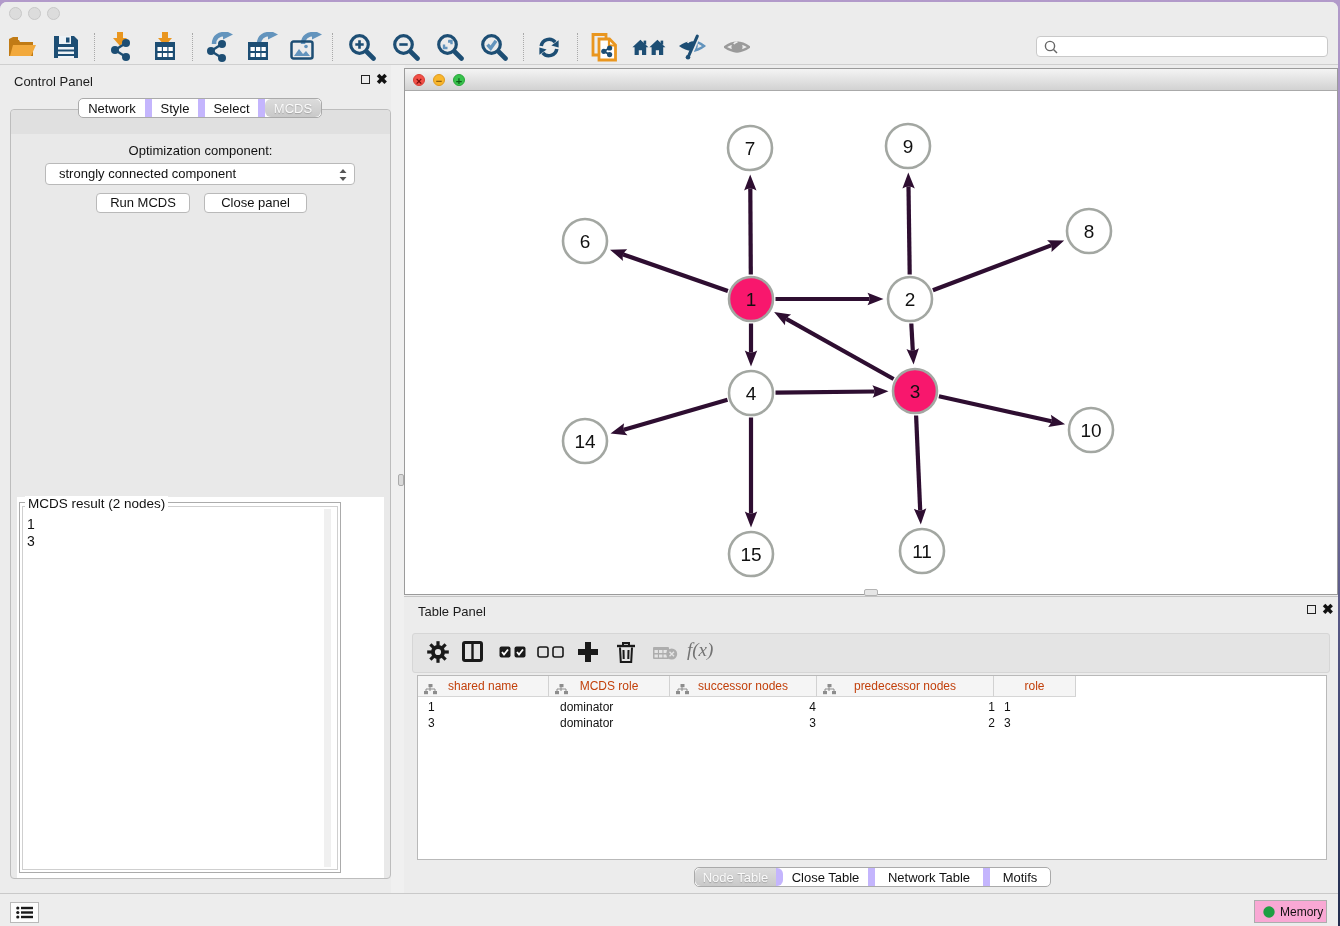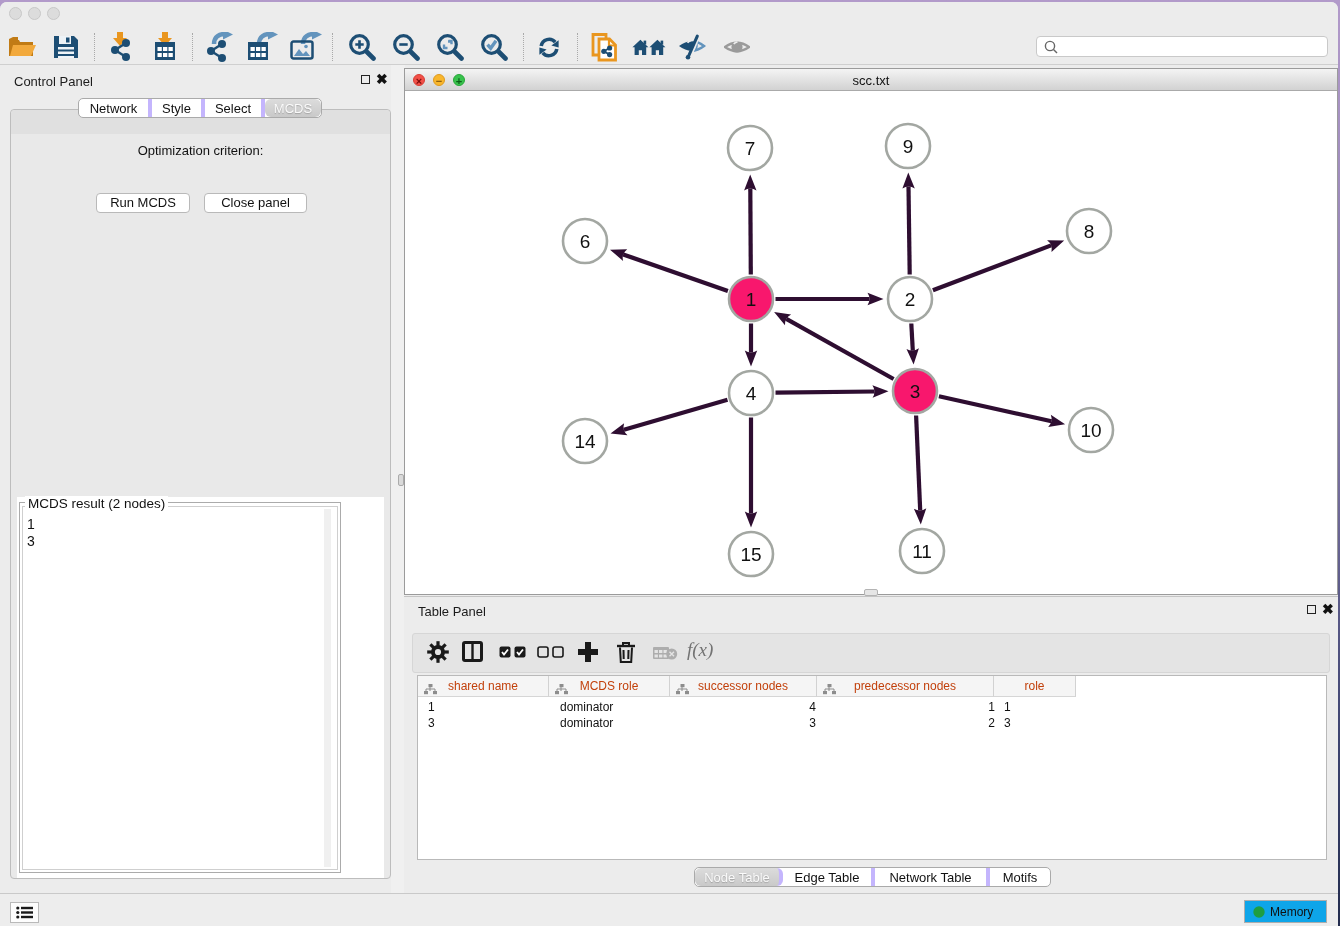--- a/index.html
+++ b/index.html
@@ -15,21 +15,21 @@
 .tbi{position:absolute;top:2px;}
 #search{position:absolute;left:1036px;top:6px;width:292px;height:21px;background:#fff;border:1px solid #c9c9c9;border-radius:4px;}
 
 #cpanel{position:absolute;left:0;top:63px;width:391px;height:828px;background:#ececec;}
 #cp-title{position:absolute;left:14px;top:9px;font-size:13px;color:#1c1c1c;}
 .floatico{position:absolute;width:9px;height:9px;border:1.5px solid #222;}
 .closex{position:absolute;font-size:14px;font-weight:bold;color:#111;}
 #cp-pane{position:absolute;left:10px;top:44px;width:381px;height:770px;background:#e9e9e9;border:1px solid #bdbdbd;border-radius:4px;}
 #cp-pane .topshade{position:absolute;left:0;top:0;width:100%;height:24px;background:#e0e0e0;border-radius:4px 4px 0 0;}
 .seg{position:absolute;display:flex;height:20px;border:1px solid #aaa;border-radius:5px;background:#fff;overflow:hidden;font-size:13px;}
-.seg div{display:flex;align-items:center;justify-content:center;border-right:4px solid #c4b5fd;color:#111;}
+.seg div{display:flex;align-items:center;justify-content:center;border-right:7px solid #c4b5fd;color:#111;}
 .seg div:last-child{border-right:none;}
 .seg .sel{background:linear-gradient(#dcdcdc,#c9c9c9);color:rgba(255,255,255,.92);text-shadow:0 1px 1px rgba(120,120,120,.5);border-radius:6px;}
 #optlabel{position:absolute;left:0;top:33px;width:100%;text-align:center;font-size:13px;color:#111;}
 #combo{position:absolute;left:34px;top:53px;width:310px;height:22px;background:#fff;border:1px solid #b9b9b9;border-radius:4px;font-size:13px;color:#111;line-height:20px;padding-left:13px;}
 #combo svg{position:absolute;right:6px;top:3px;}
 .btn{position:absolute;height:20px;background:#fff;border:1px solid #b9b9b9;border-radius:4px;font-size:13px;color:#111;text-align:center;line-height:18px;}
 #groupwhite{position:absolute;left:6px;top:387px;width:367px;height:381px;background:#fff;}
 #groupbox{position:absolute;left:8px;top:392px;width:322px;height:371px;border:1px solid #ababab;}
 #grouplabel{position:absolute;left:5px;top:-7px;background:#fff;padding:0 3px;font-size:13.5px;color:#111;z-index:3;}
 #grouplist{position:absolute;left:2px;top:3px;right:2px;bottom:2px;background:#fff;border:1px solid #cfcfcf;font-size:14px;color:#111;}
@@ -46,21 +46,21 @@
 
 #tpanel{position:absolute;left:404px;top:594px;width:934px;height:297px;background:#ececec;border-top:1px solid #c4c4c4;}
 #tp-title{position:absolute;left:14px;top:7px;font-size:13px;color:#1c1c1c;}
 #tp-toolbar{position:absolute;left:8px;top:36px;right:8px;height:40px;background:#e4e4e4;border:1px solid #d6d6d6;border-radius:3px;}
 #ttable{position:absolute;left:13px;top:78px;width:910px;height:185px;background:#fff;border:1px solid #b9b9b9;}
 .th{position:absolute;top:0;height:21px;border-right:1px solid #d2d2d2;border-bottom:1px solid #d6d6d6;background:#f5f5f5;font-size:12px;color:#c2410c;text-align:center;line-height:20px;}
 .td{position:absolute;height:16px;font-size:12px;color:#111;}
 
 #statusbar{position:absolute;left:0;top:891px;width:100%;height:33px;background:#ededed;border-top:1px solid #c9c9c9;}
 #listbtn{position:absolute;left:10px;top:8px;width:29px;height:21px;background:#fdfdfd;border:1px solid #b9b9b9;}
-#membtn{position:absolute;right:11px;top:6px;width:83px;height:23px;background:#0ea5e9;border:1px solid #adadad;font-size:12px;color:#111;}
+#membtn{position:absolute;right:11px;top:6px;width:73px;height:23px;background:#f9a8d4;border:1px solid #adadad;font-size:12px;color:#111;}
 text{font-family:"Liberation Sans",sans-serif;}
 </style></head><body>
 <div id="win">
 <div id="titlebar">
 <div class="tl" style="left:9px"></div>
       <div class="tl" style="left:28px"></div>
       <div class="tl" style="left:47px"></div>
 </div>
 <div id="toolbar">
 <div class="sep" style="left:94px"></div>
@@ -232,42 +232,46 @@
 <div class="floatico" style="left:361px;top:10px"></div>
 <div class="closex" style="left:376px;top:6px">✖</div>
 <div class="seg" style="left:78px;top:33px;z-index:2">
 <div style="width:73px">Network</div>
         <div style="width:53px">Style</div>
         <div style="width:60px">Select</div>
         <div class="sel" style="width:56px">MCDS</div>
 </div>
 <div id="cp-pane">
 <div class="topshade"></div>
-<div id="optlabel">Optimization criterion:</div>
+<div id="optlabel">Optimization component:</div>
+<div id="combo">strongly connected component
+<svg width="10" height="16" viewBox="0 0 10 16">
+            <path d="M1.5 6 L5 2 L8.5 6 Z M1.5 10 L5 14 L8.5 10 Z" fill="#555"></path>
+          </svg>
+</div>
 <div class="btn" style="left:85px;top:83px;width:94px">Run MCDS</div>
 <div class="btn" style="left:193px;top:83px;width:103px">Close panel</div>
 <div id="groupwhite"></div>
 <div id="groupbox">
 <div id="grouplabel">MCDS result (2 nodes)</div>
 <div id="grouplist">
             <div style="padding:9px 0 0 4px;line-height:17px">1<br>3</div>
             <div id="gl-track"></div>
           </div>
 </div>
 </div>
 </div>
 <div id="vdiv">
       <div id="vknob"></div>
     </div>
 <div id="netwin">
 <div id="nw-title">
 <div class="mac" style="left:8px;background:#f25048;border:1px solid #d73e35;color:#7a0d08;">×</div>
 <div class="mac" style="left:28px;background:#f8b62c;border:1px solid #df9a1e;color:#8a5d0d;">−</div>
 <div class="mac" style="left:48px;background:#38c24c;border:1px solid #27a739;color:#0c5d18;">+</div>
-<div id="nw-name">scc.txt</div>
 </div>
 <svg style="position:absolute;left:0;top:20px" width="932" height="505" viewBox="0 0 932 505">
 <line x1="345.8" y1="185.5" x2="345.3" y2="99.5" stroke="#2e0e31" stroke-width="4.2"></line>
 <path d="M345.2 85.5 L351.5 101.5 Q345.3 97.5 339.1 101.5 Z" fill="#2e0e31"></path>
 <line x1="322.9" y1="201.9" x2="218.2" y2="165.4" stroke="#2e0e31" stroke-width="4.2"></line>
 <path d="M205.0 160.7 L222.2 160.2 Q216.3 164.7 218.1 171.9 Z" fill="#2e0e31"></path>
 <line x1="370.5" y1="210.0" x2="464.5" y2="210.0" stroke="#2e0e31" stroke-width="4.2"></line>
 <path d="M478.5 210.0 L462.5 216.2 Q466.5 210.0 462.5 203.8 Z" fill="#2e0e31"></path>
 <line x1="346.0" y1="234.5" x2="346.0" y2="263.5" stroke="#2e0e31" stroke-width="4.2"></line>
 <path d="M346.0 277.5 L339.8 261.5 Q346.0 265.5 352.2 261.5 Z" fill="#2e0e31"></path>
@@ -427,21 +431,21 @@
         <div class="td" style="left:412px;top:24px;width:165px;text-align:right">1</div>
         <div class="td" style="left:586px;top:24px">1</div>
         <div class="td" style="left:10px;top:40px">3</div>
         <div class="td" style="left:142px;top:40px">dominator</div>
         <div class="td" style="left:265px;top:40px;width:133px;text-align:right">3</div>
         <div class="td" style="left:412px;top:40px;width:165px;text-align:right">2</div>
         <div class="td" style="left:586px;top:40px">3</div>
       </div>
 <div class="seg" style="left:290px;top:270px;height:20px">
 <div class="sel" style="width:88px">Node Table</div>
-        <div style="width:92px">Edge Table</div>
+        <div style="width:92px">Close Table</div>
         <div style="width:115px">Network Table</div>
         <div style="width:60px">Motifs</div>
 </div>
 </div>
 <div id="statusbar">
 <div id="listbtn">
         <svg width="17" height="13" style="position:absolute;left:5px;top:3px" viewBox="0 0 17 13">
           <g fill="#1a1a1a">
             <circle cx="1.8" cy="2" r="1.6"></circle>
             <circle cx="1.8" cy="6.5" r="1.6"></circle>

